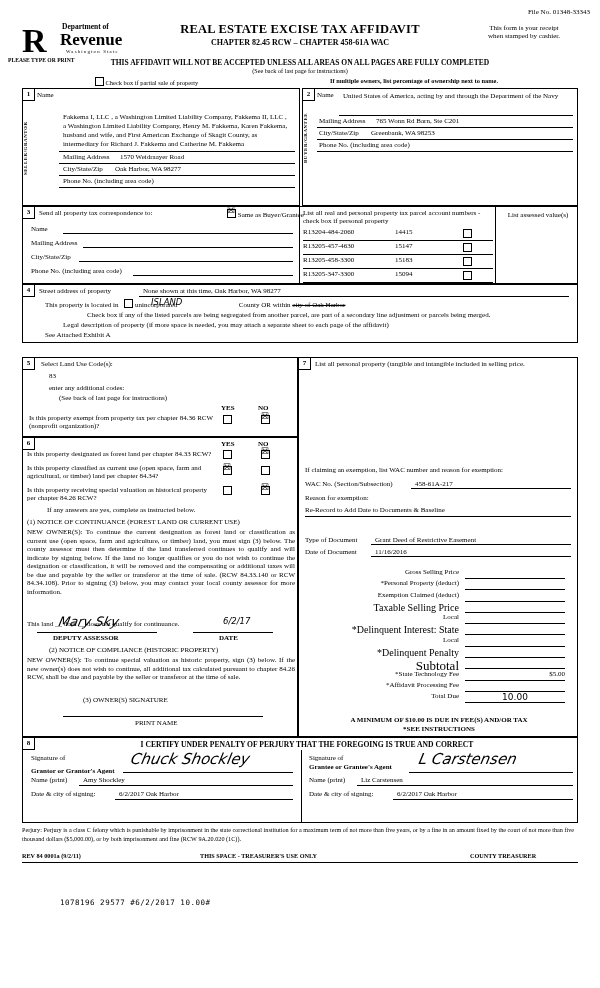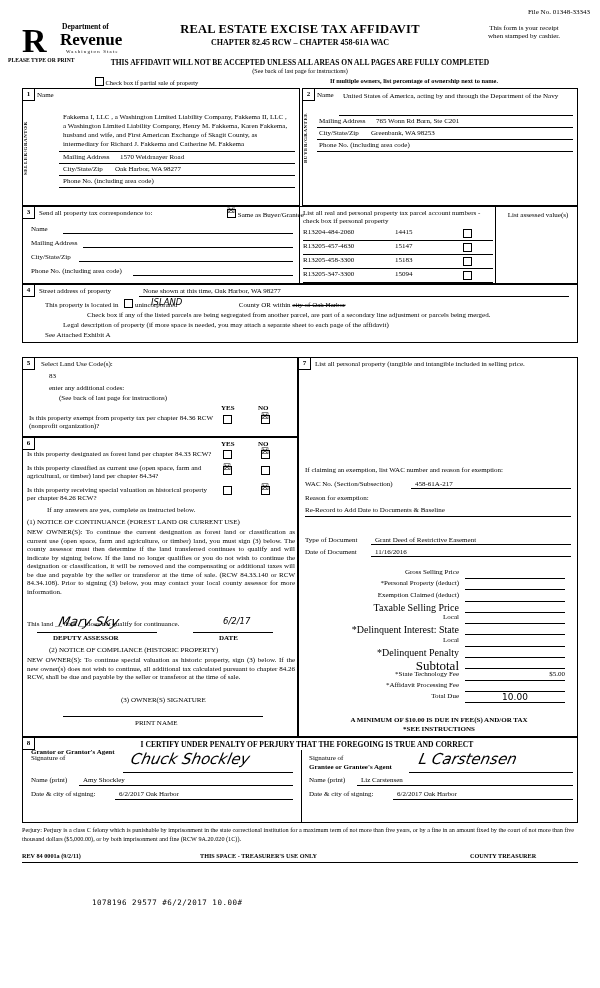--- a/index.html
+++ b/index.html
@@ -22,21 +22,21 @@
   .num{position:absolute;left:0;top:0;width:11px;height:11px;border-right:1px solid #000;border-bottom:1px solid #000;text-align:center;font-size:7px;font-weight:bold;line-height:11px;background:#fff;}
   .vlabel{position:absolute;left:0;top:13px;width:12px;font-size:5px;font-weight:bold;text-align:center;letter-spacing:.5px;writing-mode:vertical-rl;transform:rotate(180deg);}
   .fld{position:absolute;font-size:7px;}
   .hw{font-family:"DejaVu Sans",sans-serif;font-style:italic;font-size:8.5px;}
   .cb{display:inline-block;width:7px;height:7px;border:1px solid #000;vertical-align:-1px;position:relative;}
   .cb.x:after{content:"\2612";position:absolute;left:-1px;top:-4px;font-size:9px;line-height:9px;}
   .b{font-weight:bold;}
   .line{position:absolute;border-bottom:1px solid #000;}
   .sig{font-family:"DejaVu Sans",sans-serif;font-size:13px;font-style:italic;transform:skewX(-12deg);}
   .footerline{position:absolute;font-size:6.2px;}
-  .stamp{position:absolute;font-family:"DejaVu Sans Mono",monospace;font-size:7.5px;letter-spacing:.5px;margin-left:32px;}
+  .stamp{position:absolute;font-family:"DejaVu Sans Mono",monospace;font-size:7.5px;letter-spacing:.5px;}
 </style>
 </head>
 <body>
 
 <div class="page">
 
   <div class="fileno">
     <span>File No.</span>
     <span>01348-33343</span>
   </div>
@@ -210,21 +210,21 @@
     <div class="fld" style="left:4px;top:182px;">This land __ does __ does not qualify for continuance.</div>
     <div class="sig" style="position:absolute;left:36px;top:176px;">Mary Sky</div>
     <div class="hw" style="position:absolute;left:200px;top:178px;">6/2/17</div>
     <div class="line" style="left:14px;top:194px;width:120px;"></div>
     <div class="line" style="left:170px;top:194px;width:80px;"></div>
     <div class="fld b" style="left:30px;top:196px;">DEPUTY ASSESSOR</div>
     <div class="fld b" style="left:196px;top:196px;">DATE</div>
 
     <div class="fld" style="left:26px;top:208px;">(2) NOTICE OF COMPLIANCE (HISTORIC PROPERTY)</div>
     <div class="fld" style="left:4px;top:218px;width:268px;line-height:8.5px;text-align:justify;">NEW OWNER(S): To continue special valuation as historic property, sign (3) below. If the new owner(s) does not wish to continue, all additional tax calculated pursuant to chapter 84.26 RCW, shall be due and payable by the seller or transferor at the time of sale.</div>
-    <div class="fld" style="left:60px;top:258px;margin-left:38px;">(3) OWNER(S) SIGNATURE</div>
+    <div class="fld" style="left:60px;top:258px;">(3) OWNER(S) SIGNATURE</div>
     <div class="line" style="left:40px;top:278px;width:200px;"></div>
     <div class="fld" style="left:112px;top:281px;">PRINT NAME</div>
   </div>
 
   <div class="box" style="left:298px;top:357px;width:280px;height:380px;">
     <div class="num">7</div>
     <div class="fld" style="left:16px;top:2px;width:256px;line-height:9px;">List all personal property (tangible and intangible included in selling price.</div>
     <div class="fld" style="left:16px;top:22px;width:256px;height:70px;"></div>
 
     <div class="fld" style="left:6px;top:108px;width:268px;">If claiming an exemption, list WAC number and reason for exemption:</div>
@@ -297,21 +297,21 @@
     <div class="fld b" style="left:6px;top:367px;width:268px;text-align:center;">*SEE INSTRUCTIONS</div>
   </div>
 
   <div class="box" style="left:22px;top:737px;width:556px;height:86px;">
     <div class="num">8</div>
     <div class="fld b" style="left:14px;top:2px;width:540px;text-align:center;font-size:7.6px;">I CERTIFY UNDER PENALTY OF PERJURY THAT THE FOREGOING IS TRUE AND CORRECT</div>
 
     <div style="position:absolute;left:278px;top:12px;bottom:0;border-left:1px solid #000;"></div>
 
     <div class="fld" style="left:8px;top:16px;">Signature of</div>
-    <div class="fld b" style="left:8px;top:10px;text-align:right;">Grantor or Grantor's Agent</div>
+    <div class="fld b" style="left:8px;top:29px;text-align:right;">Grantor or Grantor's Agent</div>
     <div class="sig" style="position:absolute;left:108px;top:12px;font-size:15px;">Chuck Shockley</div>
     <div class="line" style="left:100px;top:34px;width:170px;"></div>
     <div class="fld" style="left:8px;top:38px;">Name (print)</div>
     <div class="fld" style="left:60px;top:38px;">Amy Shockley</div>
     <div class="line" style="left:56px;top:47px;width:214px;"></div>
     <div class="fld" style="left:8px;top:52px;">Date &amp; city of signing:</div>
     <div class="fld" style="left:96px;top:52px;">6/2/2017   Oak Harbor</div>
     <div class="line" style="left:92px;top:61px;width:178px;"></div>
 
     <div class="fld" style="left:286px;top:16px;">Signature of</div>

